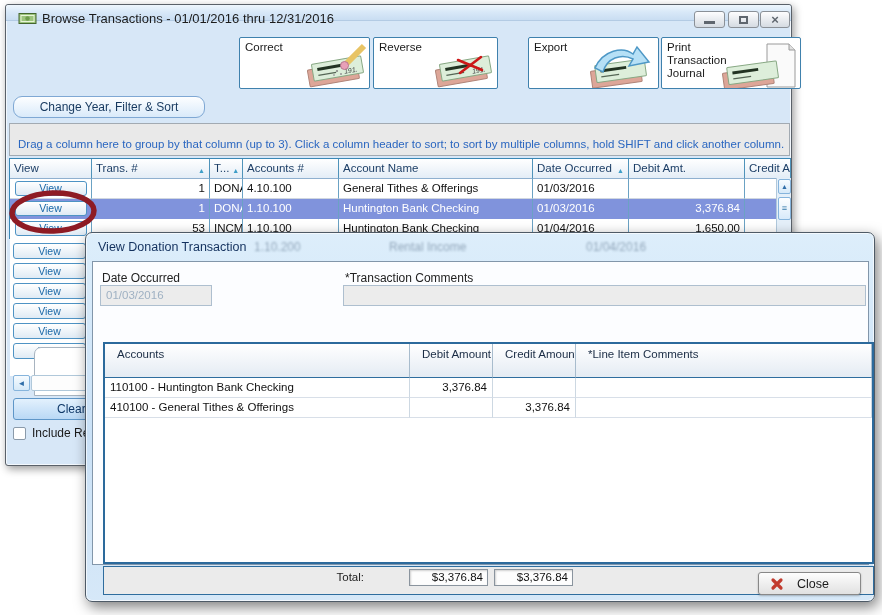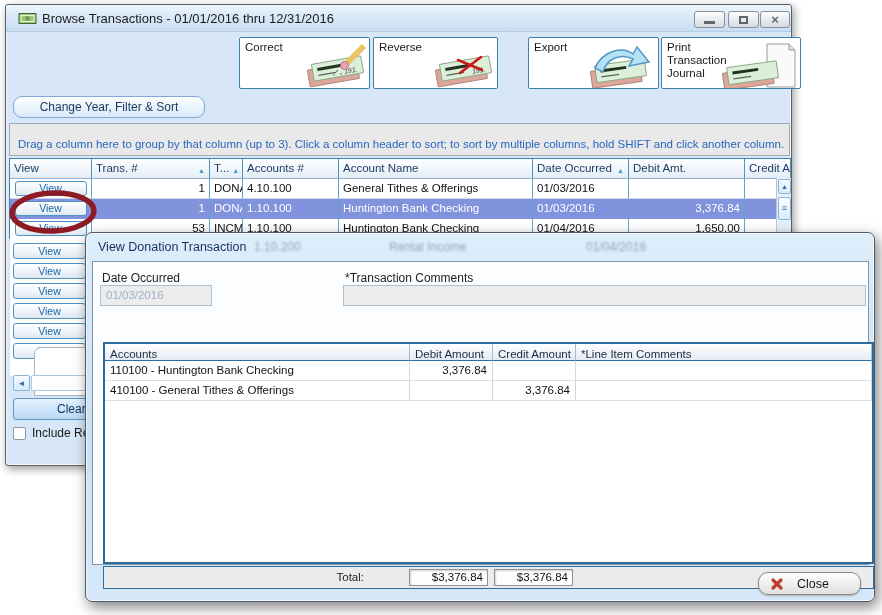--- a/index.html
+++ b/index.html
@@ -3,21 +3,21 @@
 <meta charset="utf-8">
 <style>
   * { margin:0; padding:0; box-sizing:border-box; }
   body { font-family: "Liberation Sans", sans-serif; background:#fff; }
   .stage { position:relative; width:882px; height:615px; background:#fff; overflow:hidden; font-size:12px; color:#1a1a1a; }
 
   
   .main-window { position:absolute; left:5px; top:4px; width:787px; height:462px;
     background:#d7e7f7; border:1px solid #5a6169; border-radius:3px;
     box-shadow:2px 3px 9px rgba(0,0,0,.4), inset 0 0 0 1px rgba(255,255,255,.7); }
-  .titlebar { position:absolute; left:0; top:0; right:0; height:27px;
+  .titlebar { position:absolute; left:0; top:0; right:0; height:16px;
     background:linear-gradient(180deg,#eef6fd 0%,#d9e9f8 45%,#c9ddf2 100%);
     border-bottom:1px solid #b3cbe4; border-radius:3px 3px 0 0;padding-left:24px; }
   .title-text { position:absolute; left:36px; top:6px; font-size:13px; color:#1c1c1c; white-space:nowrap; }
   .app-icon { position:absolute; left:12px; top:6px; }
   .winbtn { position:absolute; top:6px; width:31px; height:17px; border:1px solid #8a9097; border-radius:3px;
     background:linear-gradient(180deg,#fdfdfe,#d5dbe2); text-align:center; cursor:default;
     display:flex; align-items:center; justify-content:center; }
   .winbtn .bar { width:11px; height:3px; background:#5f666e; margin-top:6px; }
   .winbtn .sq { width:9px; height:8px; border:2px solid #5f666e; background:transparent; }
   .winbtn.close-b { font-size:13px; font-weight:bold; color:#5f666e; line-height:15px; }
@@ -94,33 +94,33 @@
   .ghost { position:absolute; top:7px; font-size:12px; color:#48607a; opacity:.5; filter:blur(1.2px); white-space:nowrap; }
   .dlg-content { position:absolute; left:6px; top:28px; width:777px; height:304px;
     background:#fcfdff; border:1px solid #8296aa; }
   .dlg-label { position:absolute; font-size:12px; color:#222; white-space:nowrap; }
   .field { position:absolute; background:#ececec; border:1px solid #aebfcf; color:#9fb1c3;
     font-size:11.5px; line-height:19px; padding:0 5px; overflow:hidden; white-space:nowrap; }
 
   .dlg-table { position:absolute; left:10px; top:80px; width:771px; height:222px; background:#fff; border:2px solid #2c6a9c; }
   .dtrow { display:flex; }
   .dth { background:linear-gradient(180deg,#ffffff,#e4ebf3); border-right:1px solid #a8bccd; border-bottom:1px solid #2f6d9e;
-    font-size:11.5px; color:#1a2c44; padding:4px 5px 0 5px; height:17px; white-space:nowrap; overflow:hidden; }
+    font-size:11.5px; color:#1a2c44; padding:4px 5px 0 12px; height:34px; white-space:nowrap; overflow:hidden; }
   .dtd { border-right:1px solid #cdd8e2; border-bottom:1px solid #d8dfe8; font-size:11.5px; color:#111;
     padding:3px 5px 0 5px; height:20px; white-space:nowrap; overflow:hidden; }
   .d0{width:305px;} .d1{width:83px;} .d2{width:83px;} .d3{flex:1;}
 
-  .total-bar { position:absolute; left:10px; top:304px; width:771px; height:23px; background:#ebebeb; border:1px solid #2f6d9e; }
+  .total-bar { position:absolute; left:10px; top:304px; width:771px; height:29px; background:#ebebeb; border:1px solid #2f6d9e; }
   .total-label { position:absolute; left:180px; top:4px; width:80px; text-align:right; font-size:11.5px; color:#222; }
   .total-box { position:absolute; top:2px; width:79px; height:17px; background:#fdfdfd; border:1px solid #8a949e;
     box-shadow:inset 1px 1px 2px rgba(0,0,0,.18); font-size:11.5px; color:#111; text-align:right; padding:1px 4px 0 0; }
   .tb1 { left:305px; } .tb2 { left:390px; }
 
   .close-btn { position:absolute; left:672px; top:339px; width:103px; height:23px;
-    background:linear-gradient(180deg,#fdfdfd,#e1e1e1); border:1px solid #888; border-radius:10px;
+    background:linear-gradient(180deg,#fdfdfd,#e1e1e1); border:1px solid #888; border-radius:3px;
     box-shadow:0 1px 2px rgba(0,0,0,.25); }
   .close-btn svg { position:absolute; left:11px; top:4px; }
   .close-btn .clabel { position:absolute; left:38px; top:4px; font-size:12.5px; color:#1a1a1a; }
 </style>
 </head>
 <body>
 
 <div class="stage">
 
   <div class="main-window">

